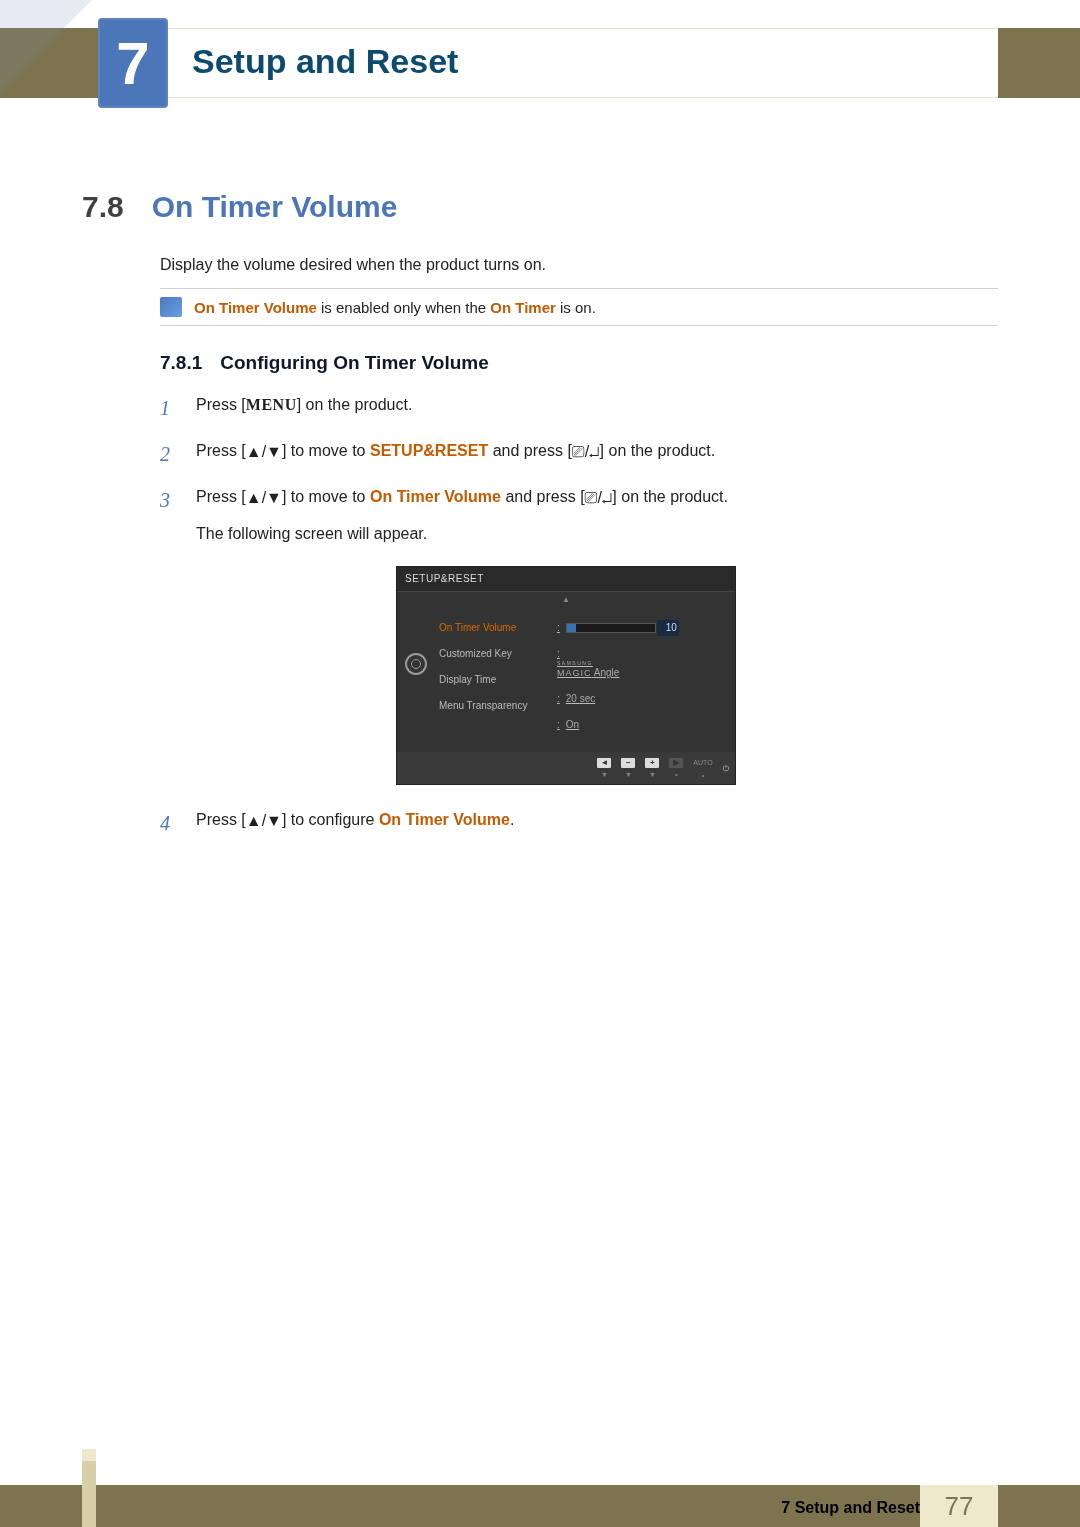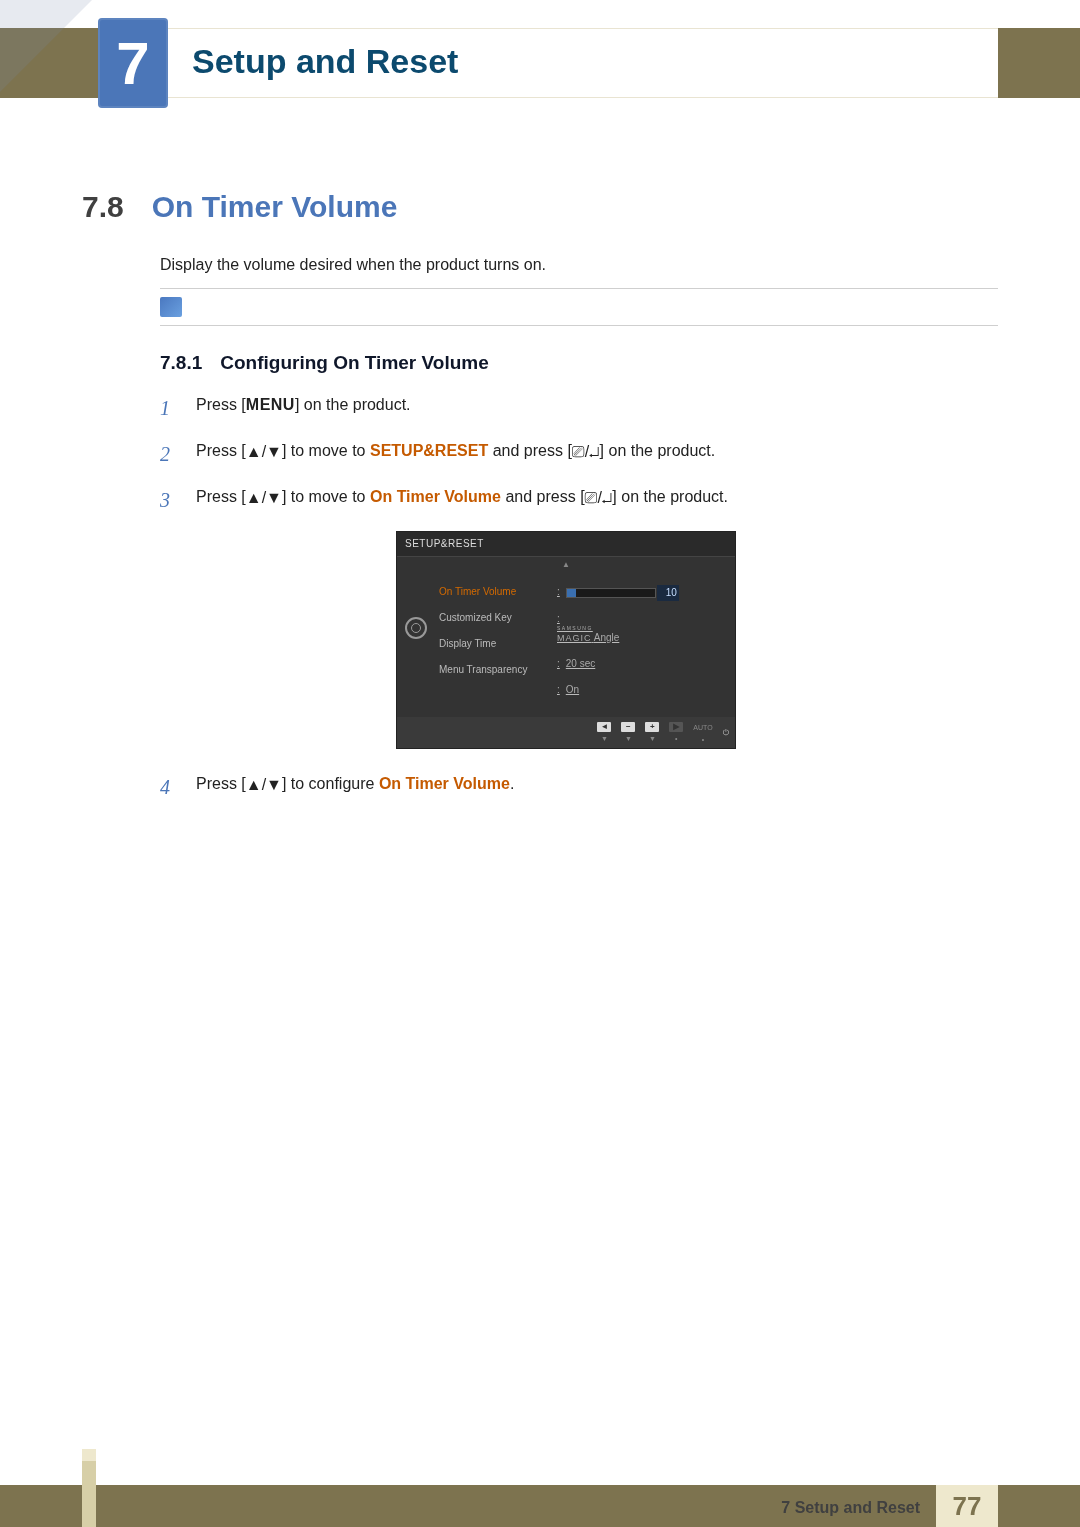--- a/index.html
+++ b/index.html
@@ -151,21 +151,21 @@
   }
   .step-num {
     color: #4b76b8;
     font-size: 20px;
     font-style: italic;
     font-weight: 400;
     font-family: Georgia, 'Times New Roman', serif;
     min-width: 18px;
   }
   .step-body { flex: 1; }
-  .menu-text { font-family: Liberation Sans, sans-serif; font-weight: 700; letter-spacing: 0.5px; }
+  .menu-text { font-family: Liberation Serif, serif; font-weight: 700; letter-spacing: 0.5px; }
   .glyph { display: inline-block; vertical-align: middle; }
 
   
   .osd {
     margin: 20px 0 8px 200px;
     width: 340px;
     background: #333;
     border: 1px solid #222;
     font-size: 10px;
     color: #bbb;
@@ -279,34 +279,34 @@
     left: 82px;
     bottom: 66px;
     width: 14px;
     height: 12px;
     background: #eee8cd;
   }
   .footer-text {
     position: absolute;
     bottom: 10px;
     right: 160px;
-    color: #404040;
+    color: #000000;
     font-size: 16px;
     font-weight: 700;
   }
   .footer-page-box {
     position: absolute;
     bottom: 0;
     right: 82px;
-    width: 62px;
+    width: 78px;
     height: 42px;
     background: #eee8cd;
     color: #7d734f;
     font-size: 26px;
-    font-weight: 700;
+    font-weight: 400;
     display: flex;
     align-items: center;
     justify-content: center;
   }
 </style>
 </head>
 <body>
 
 <div class="header-bar"></div>
 <div class="header-white"></div>
@@ -316,20 +316,23 @@
 
 <div class="section-row">
   <div class="section-num">7.8</div>
   <div class="section-title">On Timer  Volume</div>
 </div>
 
 <div class="body-text">Display the volume desired when the product turns on.</div>
 
 <div class="note-row">
   <div class="note-icon"></div>
+  <div class="note-text">
+    <span class="orange">On Timer  Volume</span><span> is enabled only when the </span><span class="orange">On Timer</span><span> is on.</span>
+  </div>
 </div>
 
 <div class="subsection-row">
   <div class="subsection-num">7.8.1</div>
   <div class="subsection-title">Configuring On Timer  Volume</div>
 </div>
 
 <div class="steps">
 
   <div class="step">
@@ -343,20 +346,21 @@
     <div class="step-num">2</div>
     <div class="step-body">
       <span>Press [</span><span class="glyph">▲/▼</span><span>] to move to </span><span class="orange bold">SETUP&amp;RESET</span><span> and press [</span><span class="glyph">⎚/↵</span><span>] on the product.</span>
     </div>
   </div>
 
   <div class="step">
     <div class="step-num">3</div>
     <div class="step-body">
       <span>Press [</span><span class="glyph">▲/▼</span><span>] to move to </span><span class="orange bold">On Timer  Volume</span><span> and press [</span><span class="glyph">⎚/↵</span><span>] on the product.</span>
+      <div style="margin-top:10px">The following screen will appear.</div>
 
       
       <div class="osd">
         <div class="osd-title">SETUP&amp;RESET</div>
         <div class="osd-up">▲</div>
         <div class="osd-body">
           <div class="osd-iconcol">
             <div class="osd-gear"></div>
           </div>
           <div class="osd-labels">

